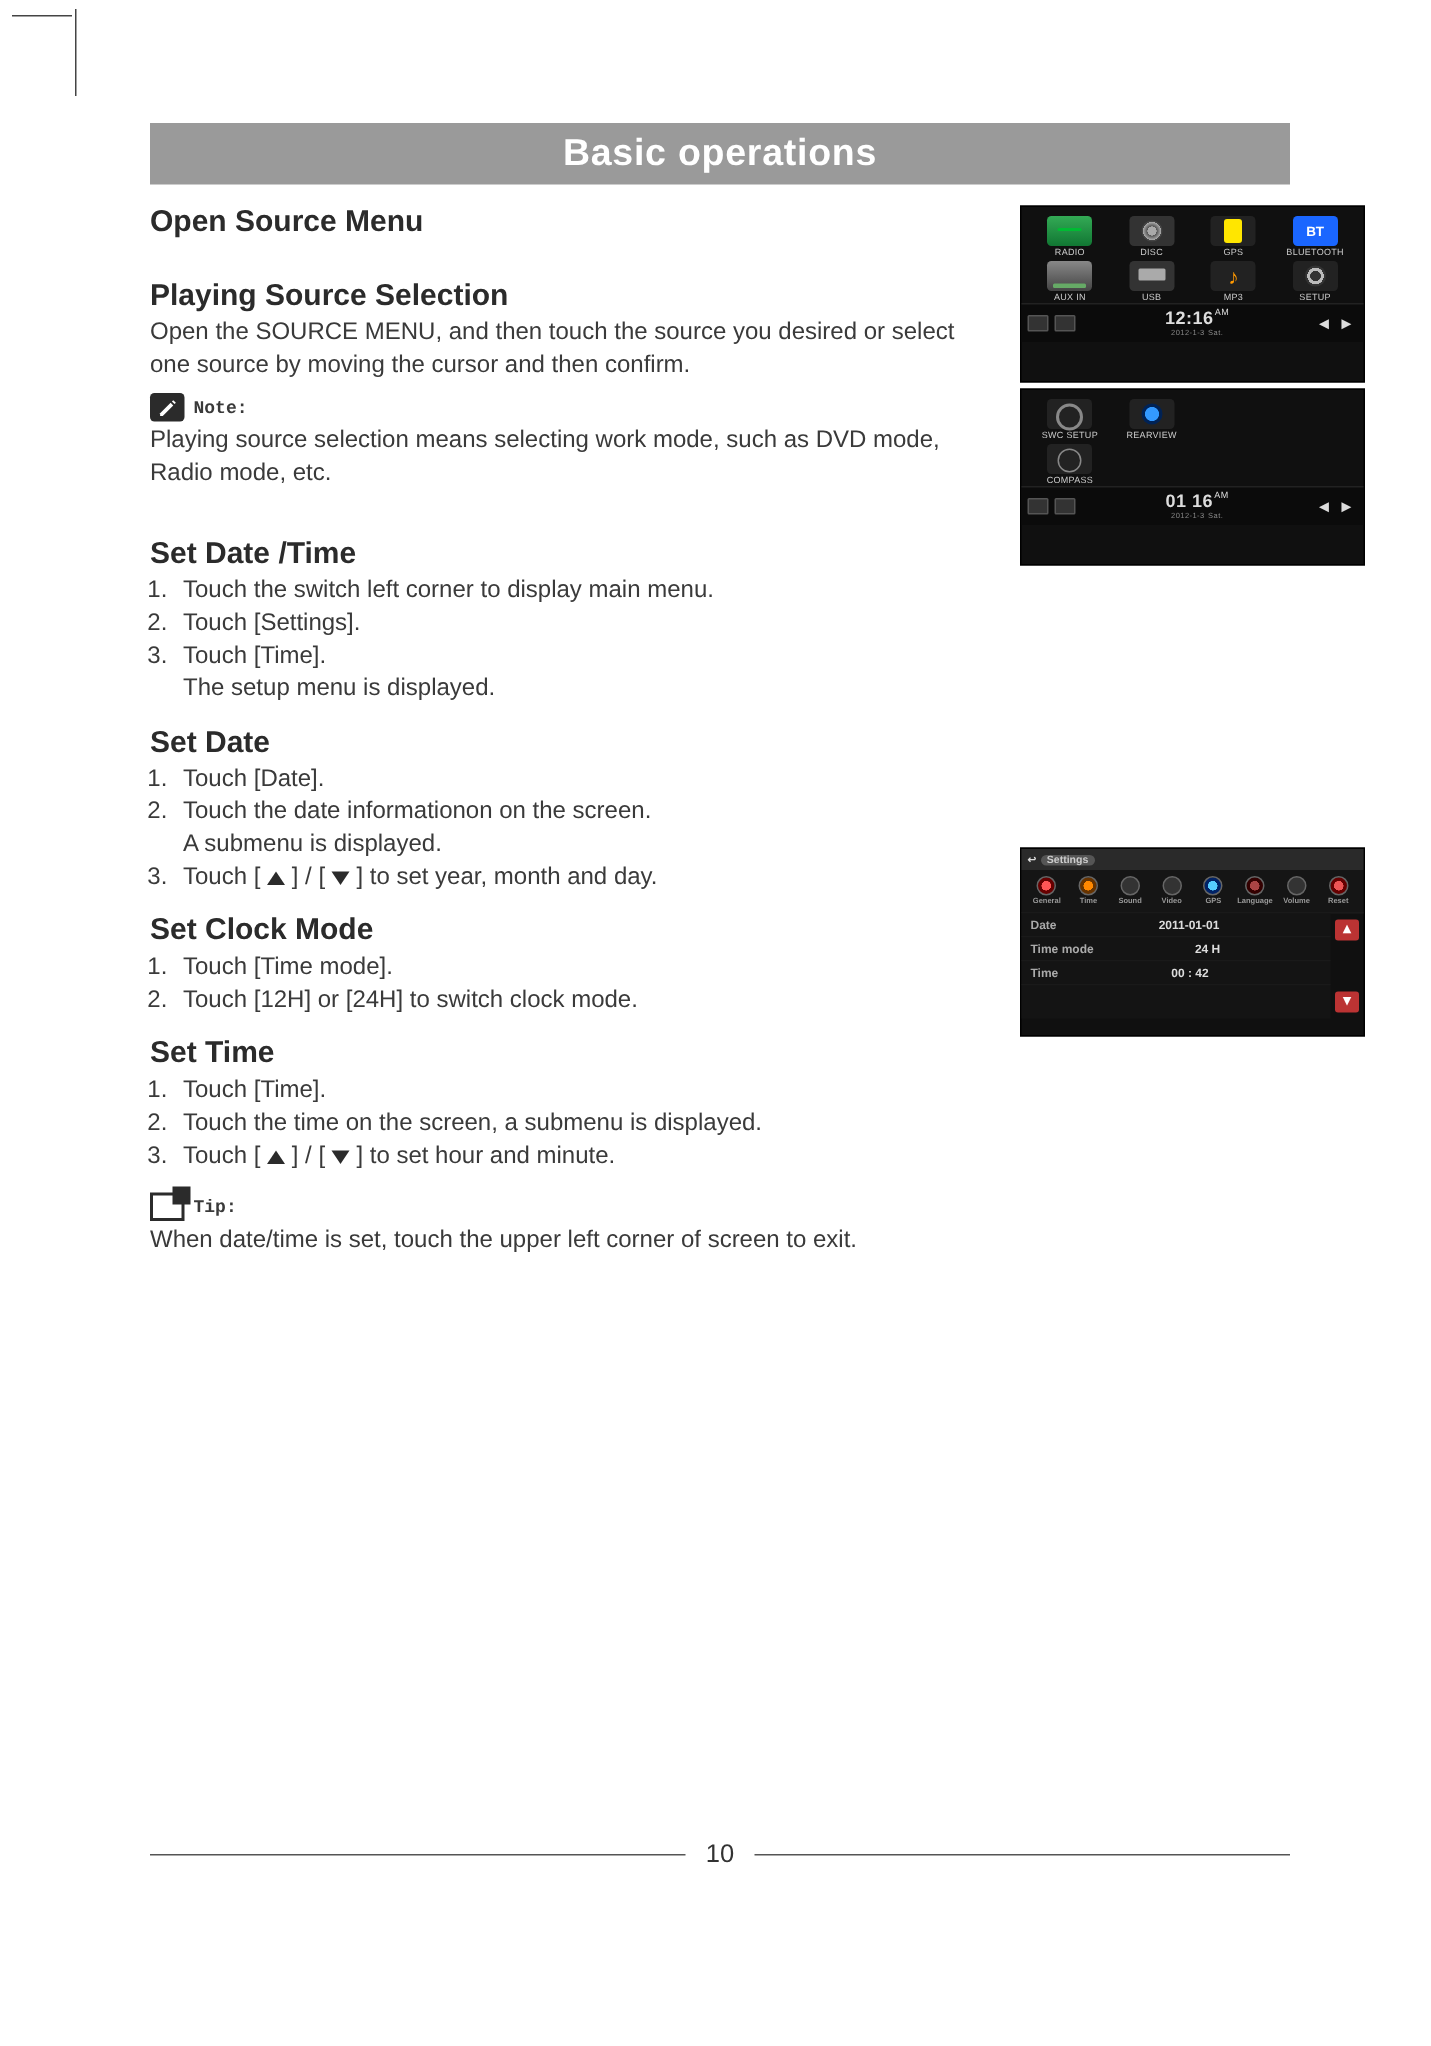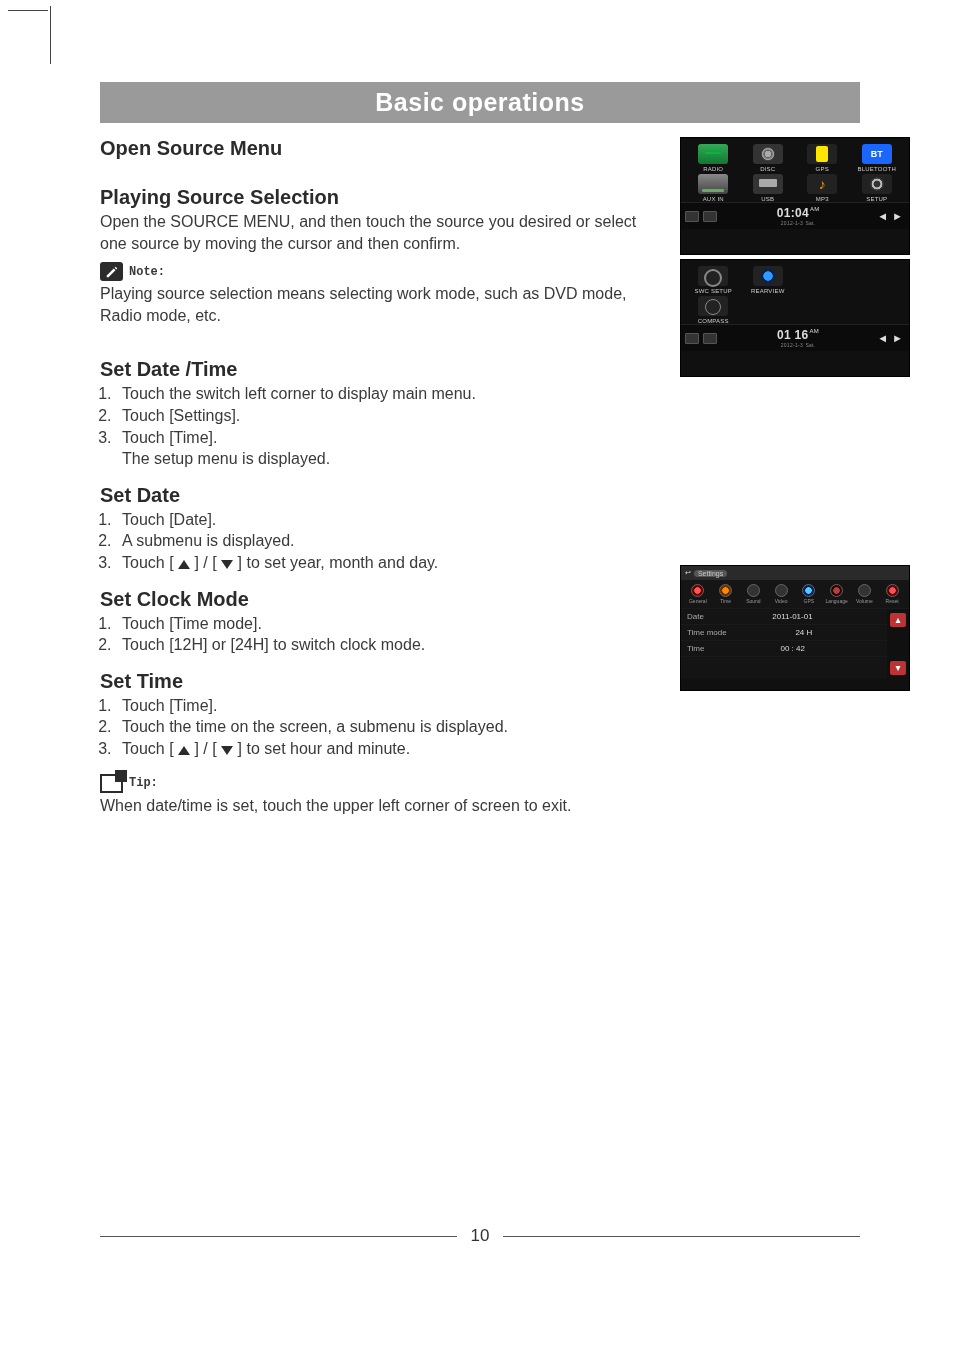--- a/index.html
+++ b/index.html
@@ -38,21 +38,21 @@
   .tip-icon::after { content: ""; position: absolute; top: -6px; right: -6px; width: 12px; height: 12px; background: #2b2b2b; }
 
   .tri-up, .tri-down { display: inline-block; vertical-align: -1px; width: 0; height: 0; }
   .tri-up   { border-left: 6px solid transparent; border-right: 6px solid transparent; border-bottom: 9px solid #2b2b2b; }
   .tri-down { border-left: 6px solid transparent; border-right: 6px solid transparent; border-top: 9px solid #2b2b2b; }
 
   
   .thumb { width: 230px; background: #101010; border: 1px solid #000; color: #bbb; font-size: 7px; }
   .thumb-s1 { height: 118px; }
   .thumb-s2 { height: 118px; margin-top: 4px; }
-  .thumb-s3 { height: 126px; }
+  .thumb-s3 { height: 126px; font-weight: bold; }
   .thumb-grid { display: grid; grid-template-columns: repeat(4,1fr); gap: 2px; padding: 6px 6px 0 6px; }
   .cell { display: flex; flex-direction: column; align-items: center; }
   .cell .ic { width: 30px; height: 20px; border-radius: 3px; margin-bottom: 2px; }
   .cell .cap { font-size: 6px; color: #ccc; text-align: center; letter-spacing: 0.2px; }
   .ic-radio { background: linear-gradient(#3a5, #173); position: relative; }
   .ic-radio::after{content:"";position:absolute;left:7px;top:8px;width:16px;height:2px;background:#0b3;border-radius:1px;}
   .ic-disc  { background: #333; } .ic-disc::after{content:"";display:block;margin:3px auto;width:14px;height:14px;border-radius:50%;background:radial-gradient(circle,#aaa 30%,#555 32%,#aaa 60%,#444 62%);}
   .ic-gps   { background: #222; } .ic-gps::after{content:"";display:block;margin:2px auto;width:12px;height:16px;background:#ffe600;border-radius:2px;}
   .ic-bt    { background: #1a66ff; color:#fff; text-align:center; line-height:20px; font-size:9px; font-weight:bold; border-radius:3px;}
   .ic-aux   { background: linear-gradient(#888,#444); position: relative;}
@@ -145,20 +145,21 @@
             <li>Touch [Time].</li>
           </ol>
           <div class="body-text indent">The setup menu is displayed.</div>
         </div>
 
         <div class="block-sm" style="margin-top:14px;">
           <h2>Set Date</h2>
           <ol>
             <li>Touch [Date].</li>
             <li>
+              <span>Touch the date informationon on the screen.</span>
               <div class="body-text" style="margin-left:0;">A submenu is displayed.</div>
             </li>
             <li>
               <span>Touch [ </span><span class="tri-up"></span><span> ] / [ </span><span class="tri-down"></span><span> ] to set year, month and day.</span>
             </li>
           </ol>
         </div>
 
         <div class="block-sm" style="margin-top:14px;">
           <h2>Set Clock Mode</h2>
@@ -223,21 +224,21 @@
               </div>
             <div class="cell">
                 <div class="ic ic-setup"></div>
                 <div class="cap">SETUP</div>
               </div>
           </div>
           <div class="thumb-bar">
             <div class="mini"></div>
             <div class="mini"></div>
             <div class="clock">
-              <span class="clock-big">01:04</span><span class="clock-am">AM</span><br>
+              <span class="clock-big">12:16</span><span class="clock-am">AM</span><br>
               <span class="clock-sub">2012-1-3</span>
               <span class="clock-sub">Sat.</span>
             </div>
             <span class="arrow">◄</span>
             <span class="arrow">►</span>
           </div>
         </div>
 
         <div class="thumb thumb-s2">
           <div class="thumb-grid">

